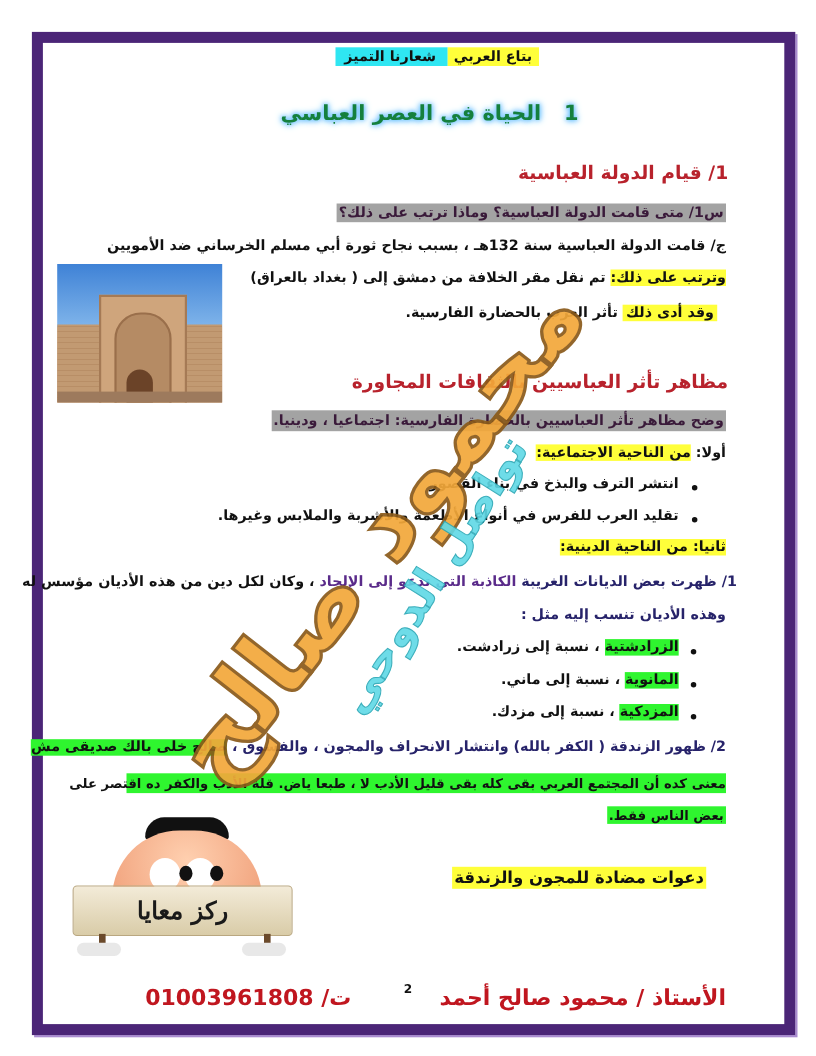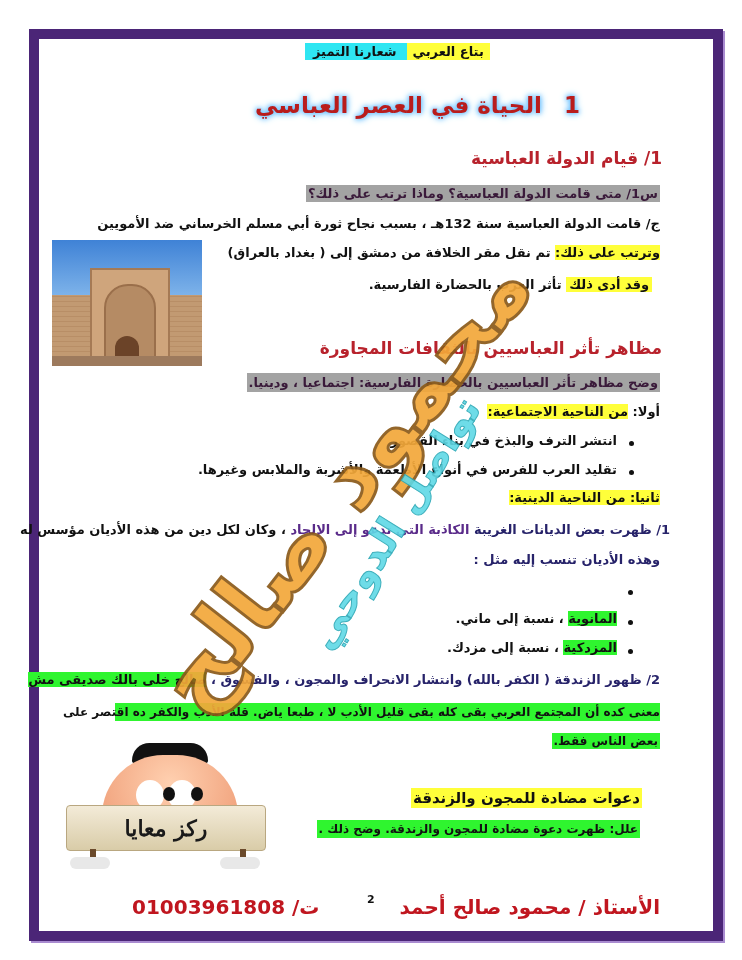--- a/index.html
+++ b/index.html
@@ -9,21 +9,21 @@
            border:10px solid #4b2577; border-right-width:10px; border-bottom-width:10px;
            box-shadow: 2px 2px 0 #a98bd0; background:#fff; }
   .page { position:absolute; left:0; top:0; width:742px; height:684px; direction:rtl; }
   .abs { position:absolute; white-space:nowrap; }
   .hl-yellow { background:#ffff3a; }
   .hl-cyan { background:#2fe6f2; }
   .hl-magenta { background:#a3a3a3; }
   .hl-green { background:#2ff52f; }
   .t { font-weight:bold; font-size:13px; color:#111; }
   .red-h { color:#b8222c; font-weight:bold; font-size:16px; }
-  .title { font-size:23px; font-weight:bold; color:#b91c1c;
+  .title { font-size:19px; font-weight:bold; color:#15803d;
            text-shadow:0 0 4px #6ec3ff, 0 0 6px #6ec3ff, 0 0 8px #9fd6ff; }
   .bullet { position:absolute; width:5px; height:5px; border-radius:50%; background:#111; }
   .navy { color:#27236a; }
   .purple { color:#5a2b8a; }
   .footer-red { color:#c0161f; font-weight:bold; font-size:20px; }
   .img-box { position:absolute; overflow:hidden; }
   .wm { position:absolute; pointer-events:none; font-weight:bold; }
 </style>
 </head>
 <body>
@@ -77,40 +77,43 @@
   <div class="abs t hl-yellow" style="right:82px; top:490px;">ثانيا: من الناحية الدينية:</div>
 
   <div class="abs t navy" style="right:72px; top:522px;">
     <span>1/ ظهرت بعض الديانات الغريبة</span>
     <span class="purple">الكاذبة التي تدعو إلى الإلحاد</span>
     <span style="color:#111;">، وكان لكل دين من هذه الأديان مؤسس له</span>
   </div>
   <div class="abs t navy" style="right:82px; top:552px;">وهذه الأديان تنسب إليه مثل :</div>
 
   <span class="bullet" style="left:628px; top:590px;"></span>
+  <div class="abs t" style="right:125px; top:581px;">
+    <span class="hl-green">الزرادشتية</span>
+    <span>، نسبة إلى زرادشت.</span>
+  </div>
   <span class="bullet" style="left:628px; top:620px;"></span>
   <div class="abs t" style="right:125px; top:611px;">
     <span class="hl-green">المانوية</span>
     <span>، نسبة إلى ماني.</span>
   </div>
   <span class="bullet" style="left:628px; top:649px;"></span>
   <div class="abs t" style="right:125px; top:640px;">
     <span class="hl-green">المزدكية</span>
     <span>، نسبة إلى مزدك.</span>
   </div>
 
   <div class="abs t" style="right:82px; top:672px; color:#27236a;">
     <span>2/ ظهور الزندقة ( الكفر بالله) وانتشار الانحراف والمجون ، والفسوق ،</span>
     <span class="hl-green" style="color:#111;">صالح خلى بالك صديقى مش</span>
   </div>
   <div class="abs t hl-green" style="right:82px; top:703px; width:545px; text-align:justify; font-size:12px; padding:2px 0;">معنى كده أن المجتمع العربي بقى كله بقى قليل الأدب لا ، طبعا ياض. قلة الأدب والكفر ده اقتصر على</div>
   <div class="abs t hl-green" style="right:82px; top:733px; font-size:12px; padding:1px 2px;">بعض الناس فقط.</div>
 
   <div class="abs t hl-yellow" style="right:100px; top:788px; font-size:15px; padding:1px 2px;">دعوات مضادة للمجون والزندقة</div>
-  <div class="abs t hl-green" style="right:102px; top:820px; font-size:12px; padding:2px 2px;">علل: ظهرت دعوة مضادة للمجون والزندقة. وضح ذلك .</div>
 
   <div style="position:absolute; left:60px; top:735px; width:200px; height:135px; direction:ltr;">
     <div style="position:absolute; left:72px; top:8px; width:76px; height:20px; background:#111; border-radius:40px 40px 6px 6px;"></div>
     <div style="position:absolute; left:42px; top:20px; width:136px; height:70px; background:radial-gradient(circle at 50% 40%,#ffd0b0,#f0a07a); border-radius:70px 70px 10px 10px;"></div>
     <div style="position:absolute; left:76px; top:45px; width:28px; height:30px; background:#fff; border-radius:50%;"></div>
     <div style="position:absolute; left:108px; top:45px; width:28px; height:30px; background:#fff; border-radius:50%;"></div>
     <div style="position:absolute; left:103px; top:52px; width:12px; height:14px; background:#111; border-radius:50%;"></div>
     <div style="position:absolute; left:131px; top:52px; width:12px; height:14px; background:#111; border-radius:50%;"></div>
     <div style="position:absolute; left:6px; top:70px; width:198px; height:44px; background:linear-gradient(#f3ebd8,#d9cca8); border:1px solid #b9a780; border-radius:4px; display:flex; align-items:center; justify-content:center;">
       <span style="font-weight:bold; font-size:22px; color:#1a1a1a; direction:rtl; font-family:'DejaVu Serif', serif;">ركز معايا</span>

